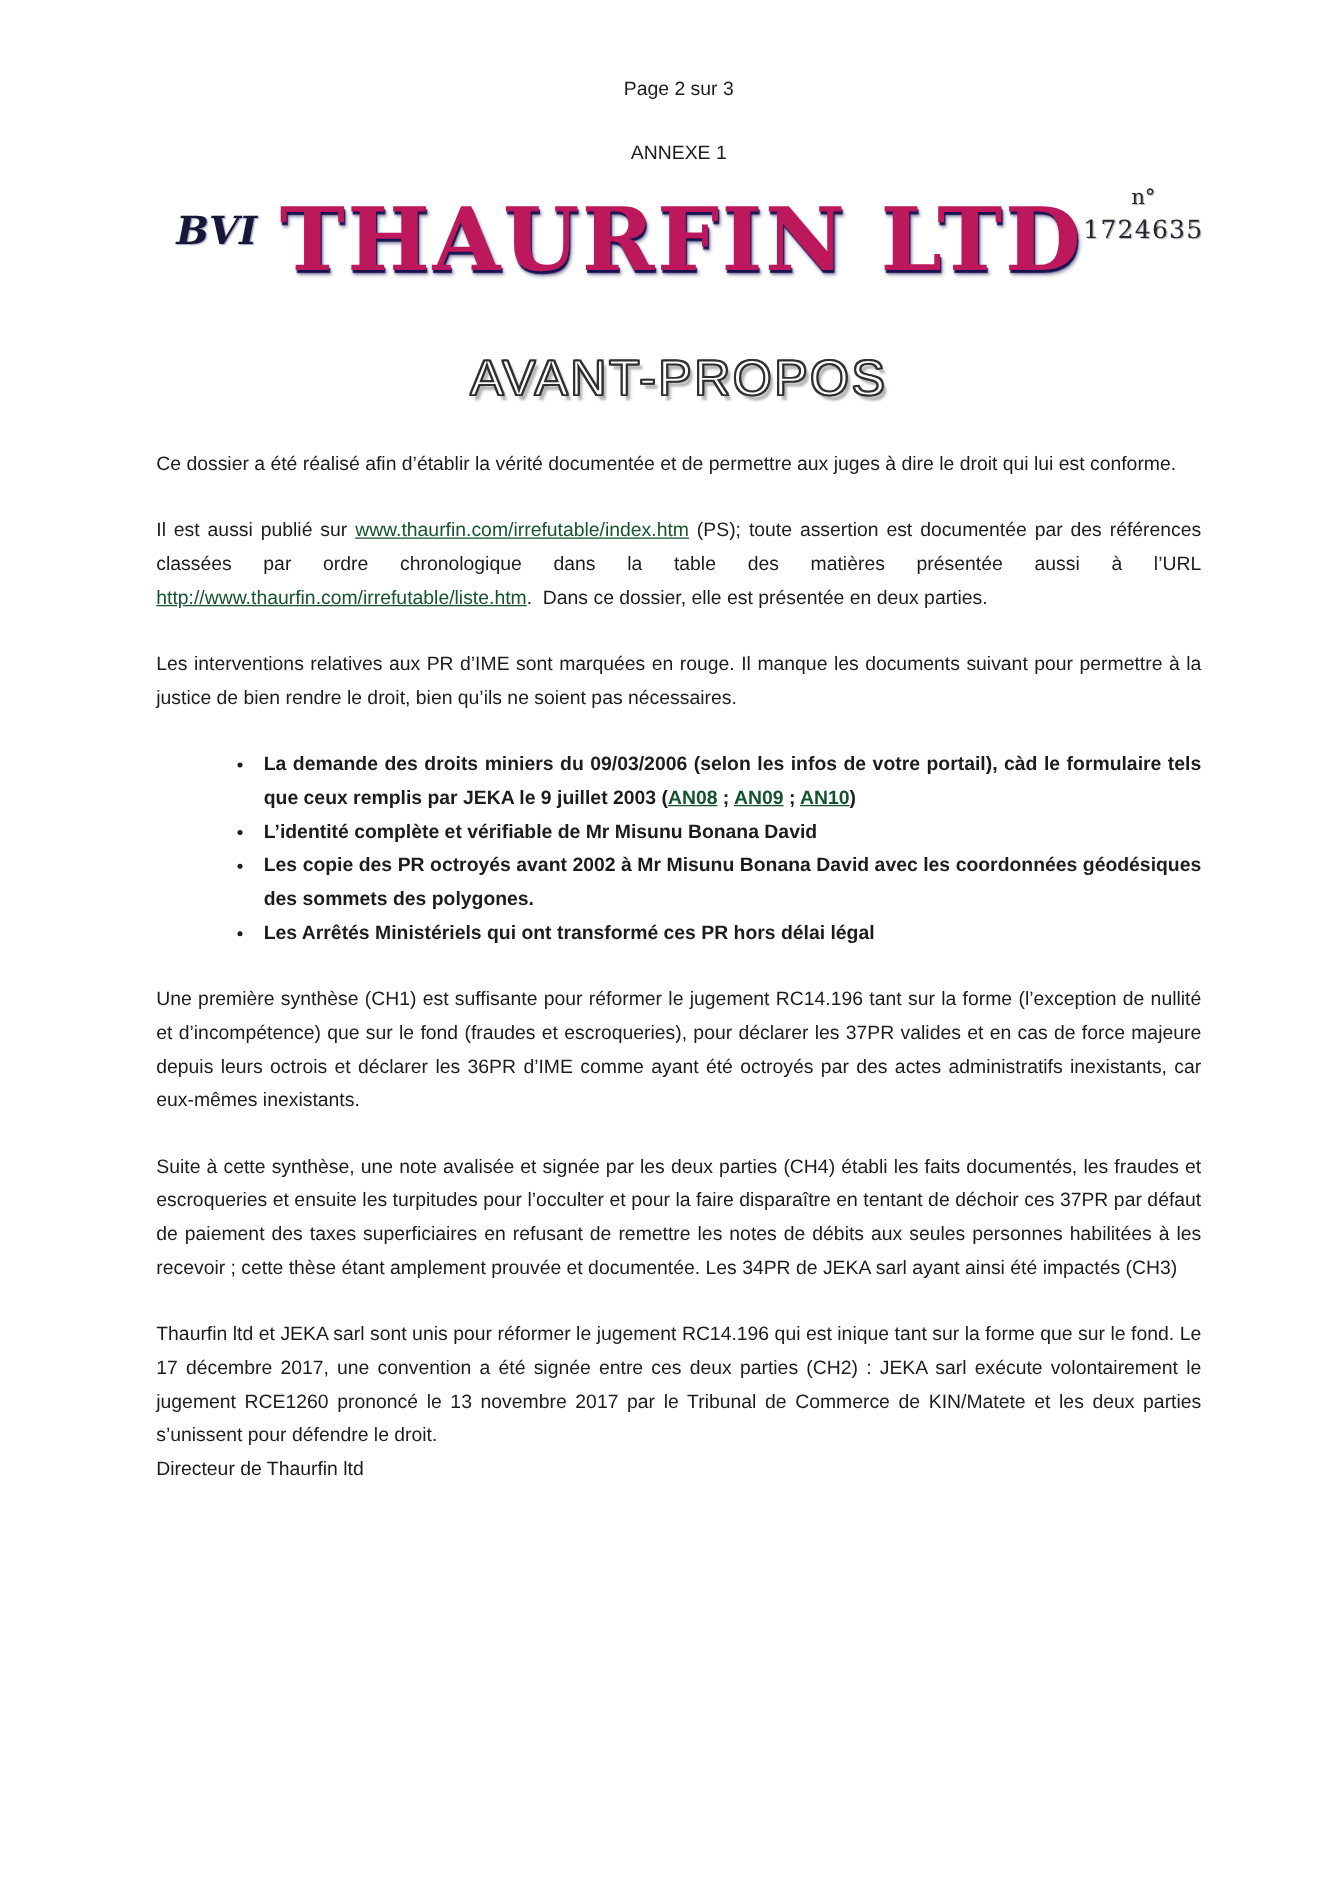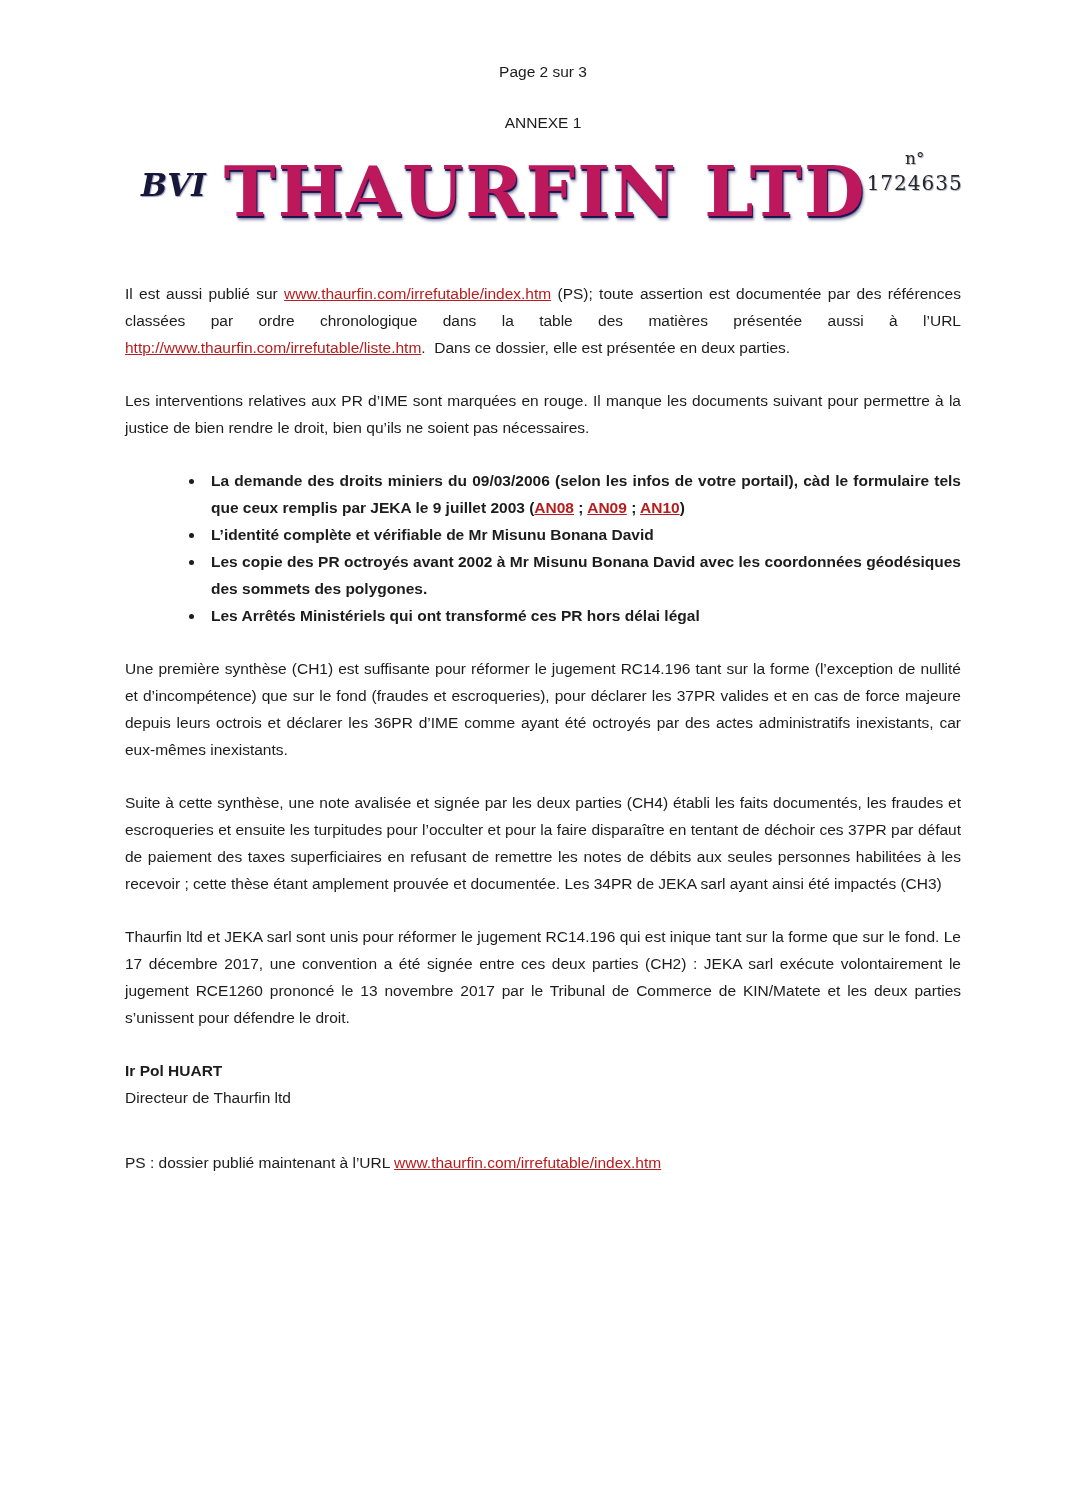--- a/index.html
+++ b/index.html
@@ -85,21 +85,21 @@
 
   ul.list {
     margin: 26px 0 0 0;
     padding: 0 0 0 80px;
     text-align: justify;
   }
   ul.list li { margin: 0; padding-left: 6px; }
   ul.list.bold-list li { font-weight: bold; }
 
   a.link, a.link:visited {
-    color: #b91c1c;
+    color: #14532d;
     text-decoration: underline;
     cursor: pointer;
   }
   ul.list.bold-list a.link { font-weight: bold; }
 
   .sig-name  { margin: 26px 0 0 0; font-weight: bold; }
   .sig-title { margin: 0; }
   .para.ps   { margin-top: 38px; text-align: left; }
 </style>
 </head>
@@ -113,38 +113,39 @@
 
   <div class="logo-row">
     <span class="logo-bvi">BVI</span>
     <span class="logo-name">THAURFIN LTD</span>
     <span class="logo-num">
       <span class="num-label">n°</span>
       <span class="num-value">1724635</span>
     </span>
   </div>
 
+  <h1 class="doc-title">AVANT-PROPOS</h1>
 
+  <p class="para first">Ce dossier a été réalisé afin d’établir la vérité documentée et de permettre aux juges à dire le droit qui lui est conforme.</p>
 
   <p class="para"><span>Il est aussi publié sur </span><a href="#" class="link">www.thaurfin.com/irrefutable/index.htm</a><span> (PS); toute assertion est documentée par des références classées par ordre chronologique dans la table des matières présentée aussi à l’URL </span><a href="#" class="link">http://www.thaurfin.com/irrefutable/liste.htm</a><span>.&nbsp; Dans ce dossier, elle est présentée en deux parties.</span></p>
 
 
   <p class="para">Les interventions relatives aux PR d’IME sont marquées en rouge. Il manque les documents suivant pour permettre à la justice de bien rendre le droit, bien qu’ils ne soient pas nécessaires.</p>
 
   <ul class="list bold-list">
     <li><span>La demande des droits miniers du 09/03/2006 (selon les infos de votre portail), càd le formulaire tels que ceux remplis par JEKA le 9 juillet 2003 (</span><a href="#" class="link">AN08</a><span> ; </span><a href="#" class="link">AN09</a><span> ; </span><a href="#" class="link">AN10</a><span>)</span></li>
     <li>L’identité complète et vérifiable de Mr Misunu Bonana David</li>
     <li>Les copie des PR octroyés avant 2002 à Mr Misunu Bonana David avec les coordonnées géodésiques des sommets des polygones.</li>
     <li>Les Arrêtés Ministériels qui ont transformé ces PR hors délai légal</li>
   </ul>
 
   <p class="para">Une première synthèse (CH1) est suffisante pour réformer le jugement RC14.196 tant sur la forme (l’exception de nullité et d’incompétence) que sur le fond (fraudes et escroqueries), pour déclarer les 37PR valides et en cas de force majeure depuis leurs octrois et déclarer les 36PR d’IME comme ayant été octroyés par des actes administratifs inexistants, car eux-mêmes inexistants.</p>
 
   <p class="para">Suite à cette synthèse, une note avalisée et signée par les deux parties (CH4) établi les faits documentés, les fraudes et escroqueries et ensuite les turpitudes pour l’occulter et pour la faire disparaître en tentant de déchoir ces 37PR par défaut de paiement des taxes superficiaires en refusant de remettre les notes de débits aux seules personnes habilitées à les recevoir ; cette thèse étant amplement prouvée et documentée. Les 34PR de JEKA sarl ayant ainsi été impactés (CH3)</p>
 
   <p class="para">Thaurfin ltd et JEKA sarl sont unis pour réformer le jugement RC14.196 qui est inique tant sur la forme que sur le fond. Le 17 décembre 2017, une convention a été signée entre ces deux parties (CH2) : JEKA sarl exécute volontairement le jugement RCE1260 prononcé le 13 novembre 2017 par le Tribunal de Commerce de KIN/Matete et les deux parties s’unissent pour défendre le droit.</p>
 
-  <p class="sig-name">Ir Pol HUART</p>
   <p class="sig-title">Directeur de Thaurfin ltd</p>
 
   <p class="para ps"><span>PS : dossier publié maintenant à l’URL </span><a href="#" class="link">www.thaurfin.com/irrefutable/index.htm</a></p>
 
 </div>
 
 </body></html>

